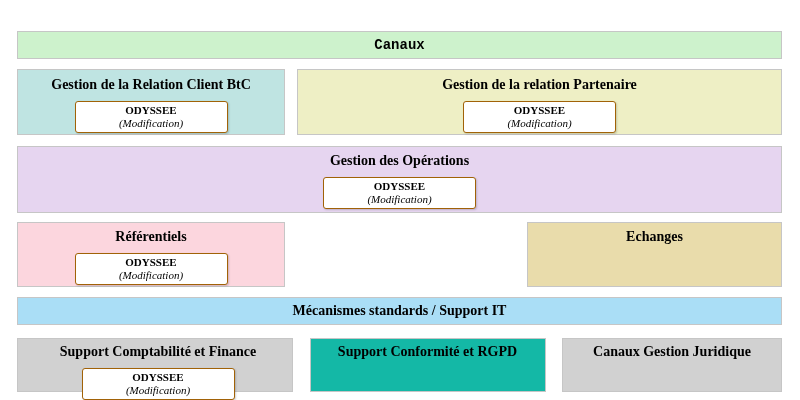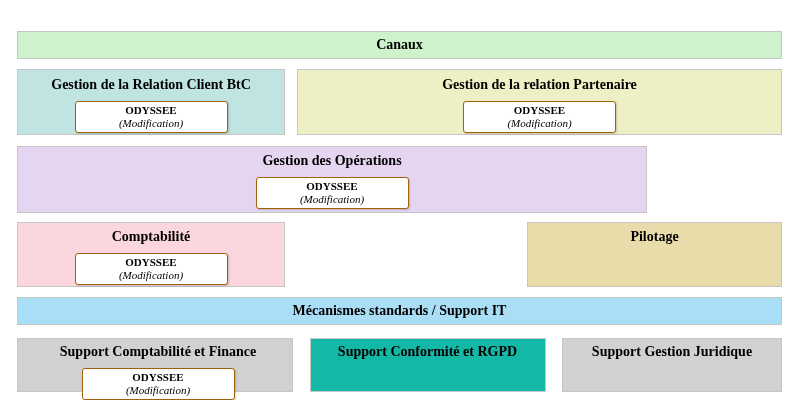--- a/index.html
+++ b/index.html
@@ -41,21 +41,21 @@
     justify-content: center;
   }
   .block h2 {
     margin: 0;
     font-size: 14px;
     font-weight: bold;
     line-height: 16px;
     white-space: nowrap;
   }
   .tall   { height: 66px; padding-top: 7px; }
-  .row3 .block { height: 67px; padding-top: 6px; width: 630px; text-align: center; }
+  .row3 .block { height: 67px; padding-top: 6px; width: 765px; text-align: center; }
   .row4 .block { height: 65px; padding-top: 6px; }
   .row6 .block { height: 54px; padding-top: 5px; }
   .w-colA { width: 268px; }
   .w-colB { width: 485px; }
   .w-pilotage { width: 255px; }
   .w-echanges { width: 220px; }
   .w-supp1 { width: 276px; }
   .w-supp2 { width: 236px; }
   .w-supp3 { width: 220px; }
   .app-box {
@@ -78,21 +78,21 @@
     line-height: 12px;
     font-style: italic;
   }
 </style>
 </head>
 <body>
 
 <div class="board">
 
   <div class="row row1">
-    <section class="block bar" style="background-color: rgb(205, 242, 204);">
+    <section class="block bar" style="background-color: rgb(205, 242, 204); font-family: Liberation Mono, monospace;">
       <h2>Canaux</h2>
     </section>
   </div>
 
   <div class="row row2">
     <section class="block tall w-colA" style="background-color: rgb(191, 228, 226);">
       <h2>Gestion de la Relation Client BtC</h2>
       <div class="app-box">
         <div class="app-name">ODYSSEE</div>
         <div class="app-status">(Modification)</div>
@@ -112,28 +112,28 @@
       <h2>Gestion des Opérations</h2>
       <div class="app-box">
         <div class="app-name">ODYSSEE</div>
         <div class="app-status">(Modification)</div>
       </div>
     </section>
   </div>
 
   <div class="row row4">
     <section class="block w-colA" style="background-color: rgb(252, 214, 222);">
-      <h2>Comptabilité</h2>
+      <h2>Référentiels</h2>
       <div class="app-box">
         <div class="app-name">ODYSSEE</div>
         <div class="app-status">(Modification)</div>
       </div>
     </section>
     <section class="block w-pilotage" style="background-color: rgb(233, 220, 171);">
-      <h2>Pilotage</h2>
+      <h2>Echanges</h2>
     </section>
   </div>
 
   <div class="row row5">
     <section class="block bar" style="background-color: rgb(170, 222, 246);">
       <h2>Mécanismes standards / Support IT</h2>
     </section>
   </div>
 
   <div class="row row6">
@@ -141,17 +141,17 @@
       <h2>Support Comptabilité et Finance</h2>
       <div class="app-box">
         <div class="app-name">ODYSSEE</div>
         <div class="app-status">(Modification)</div>
       </div>
     </section>
     <section class="block w-supp2" style="background-color: #14b8a6;">
       <h2>Support Conformité et RGPD</h2>
     </section>
     <section class="block w-supp3" style="background-color: rgb(209, 209, 209);">
-      <h2>Support Gestion Juridique</h2>
+      <h2>Canaux Gestion Juridique</h2>
     </section>
   </div>
 
 </div>
 
 </body></html>

